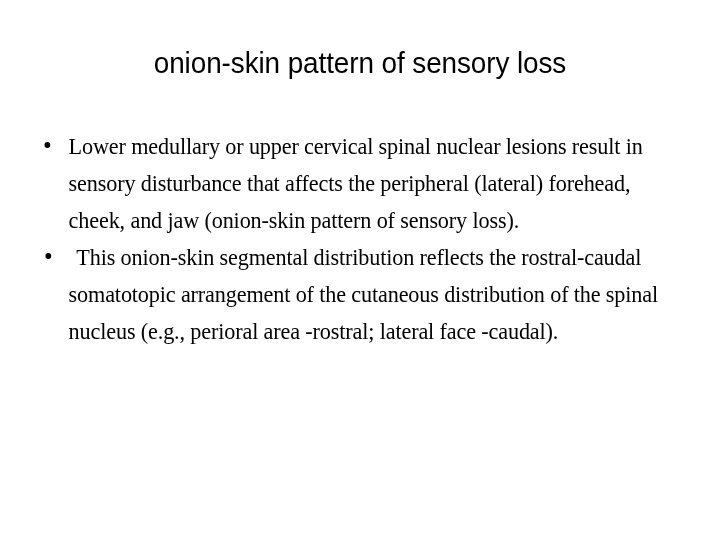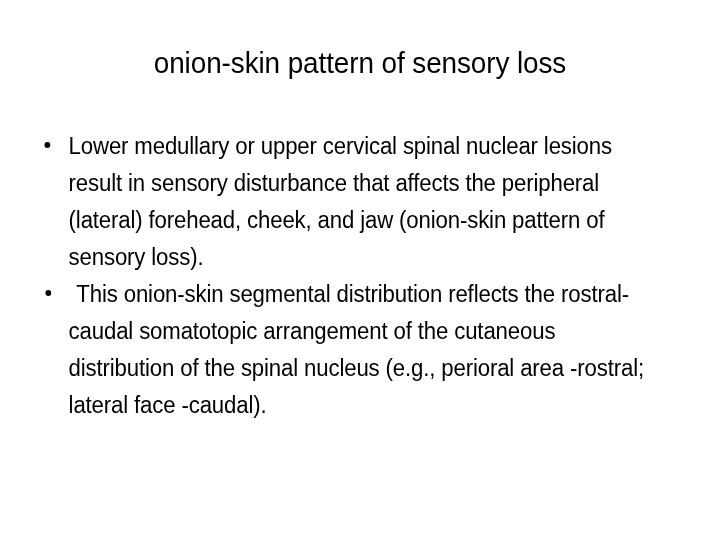--- a/index.html
+++ b/index.html
@@ -35,20 +35,21 @@
     transform: scaleX(0.93);
     transform-origin: 50% 0;
     white-space: nowrap;
     color: #000000;
   }
   .slide-body {
     position: absolute;
     left: 30px;
     top: 128px;
     width: 660px;
+    font-family: Liberation Serif, serif;
   }
   .bullet-item {
     position: relative;
     display: block;
     padding-left: 40px;
     font-size: 23px;
     line-height: 37px;
     font-weight: 400;
     letter-spacing: -0.15px;
     transform: scaleX(0.965);

